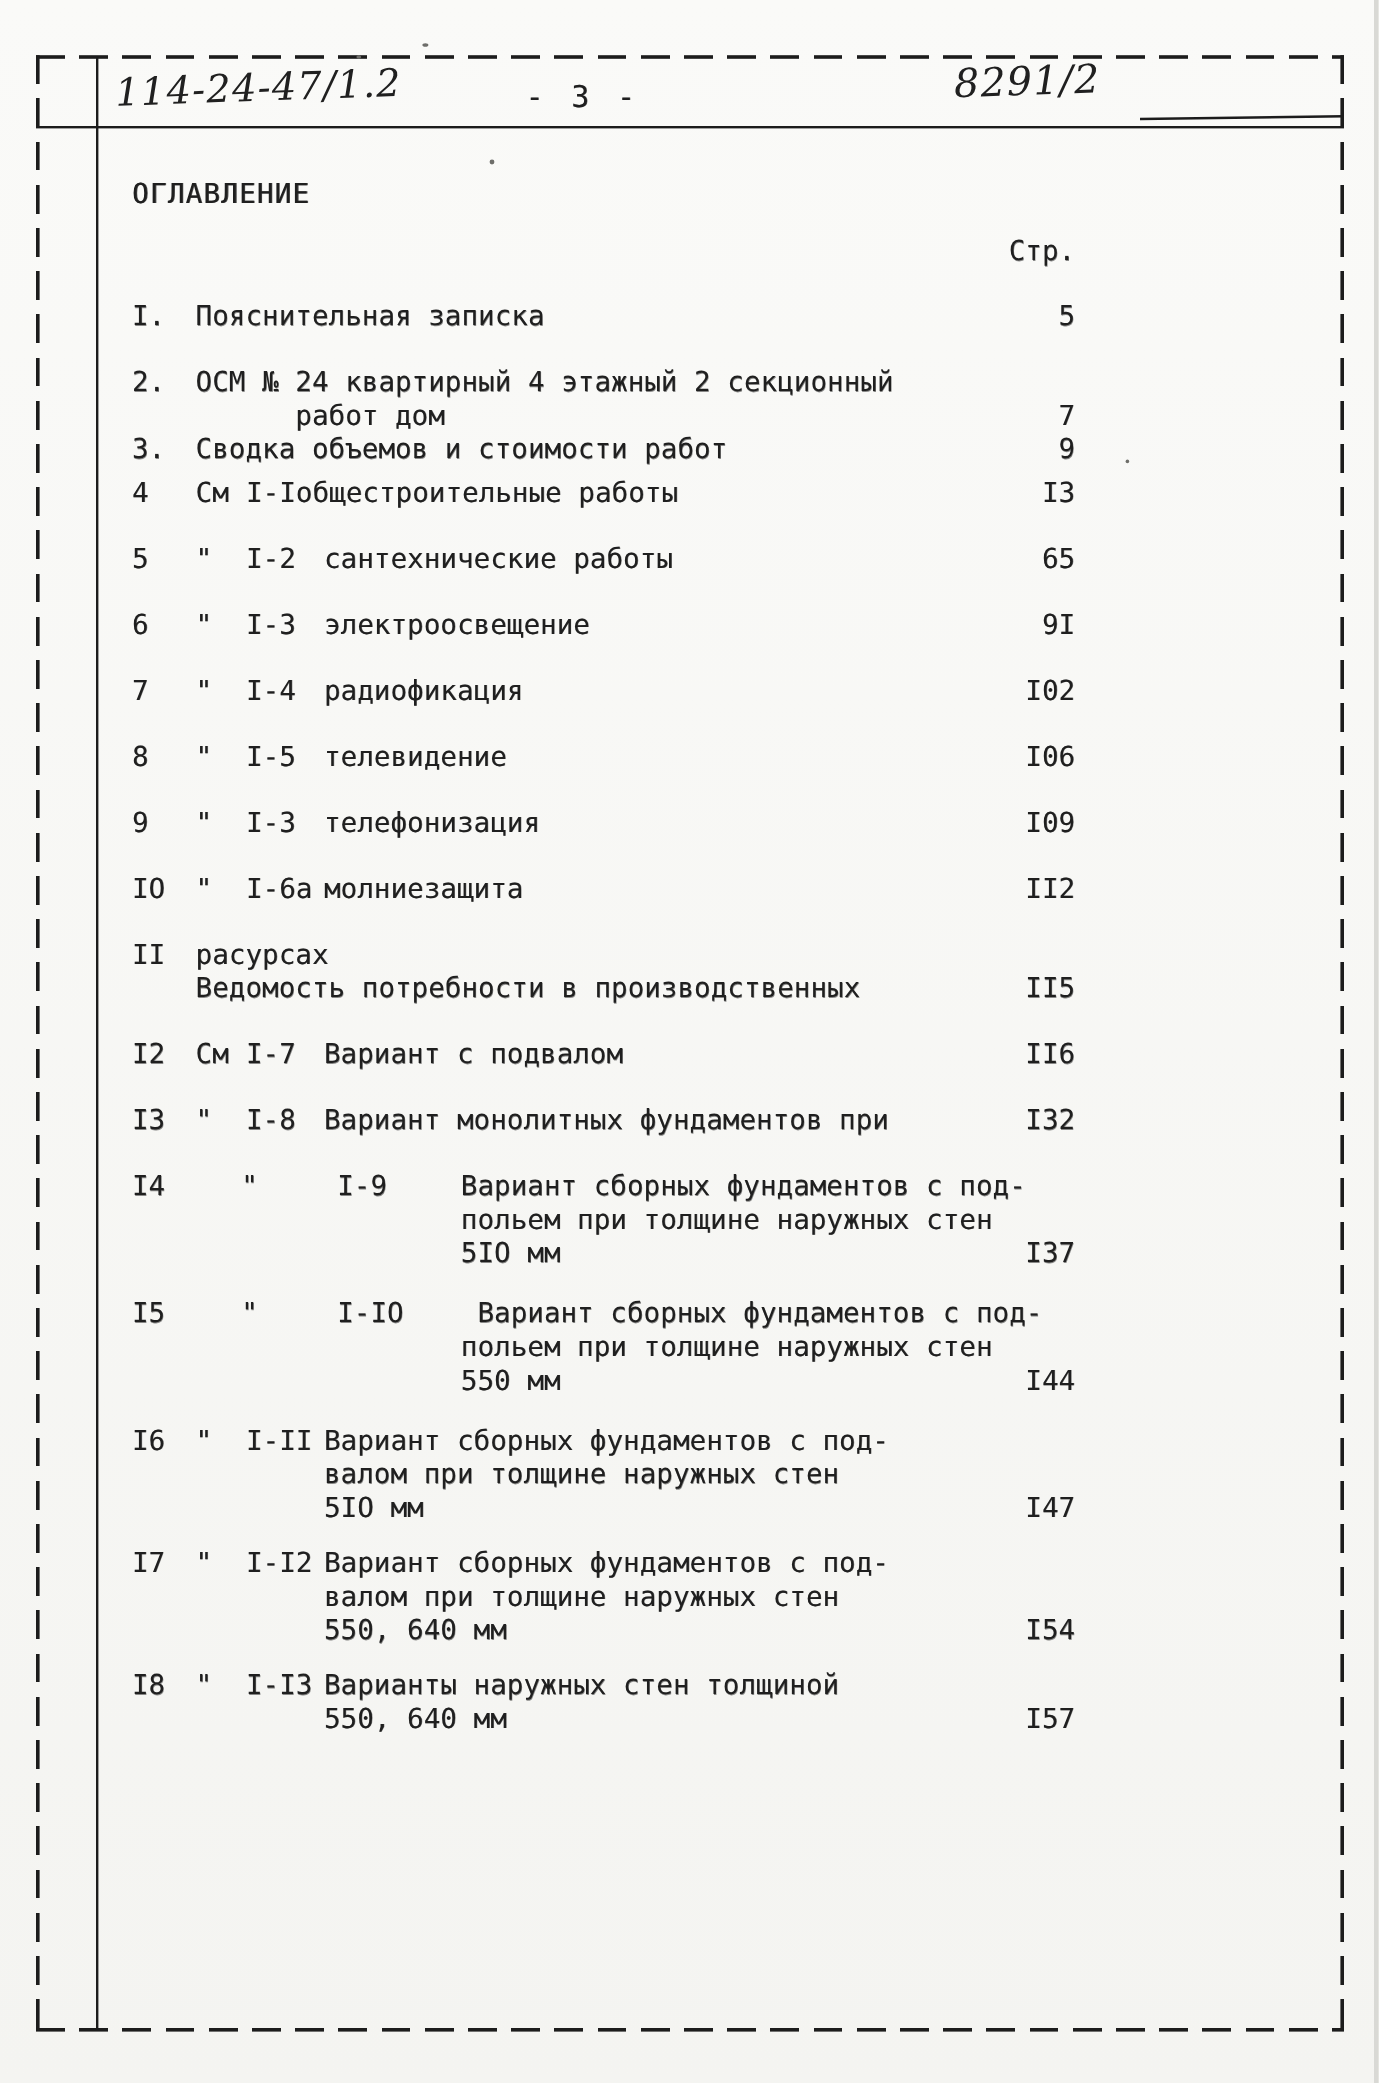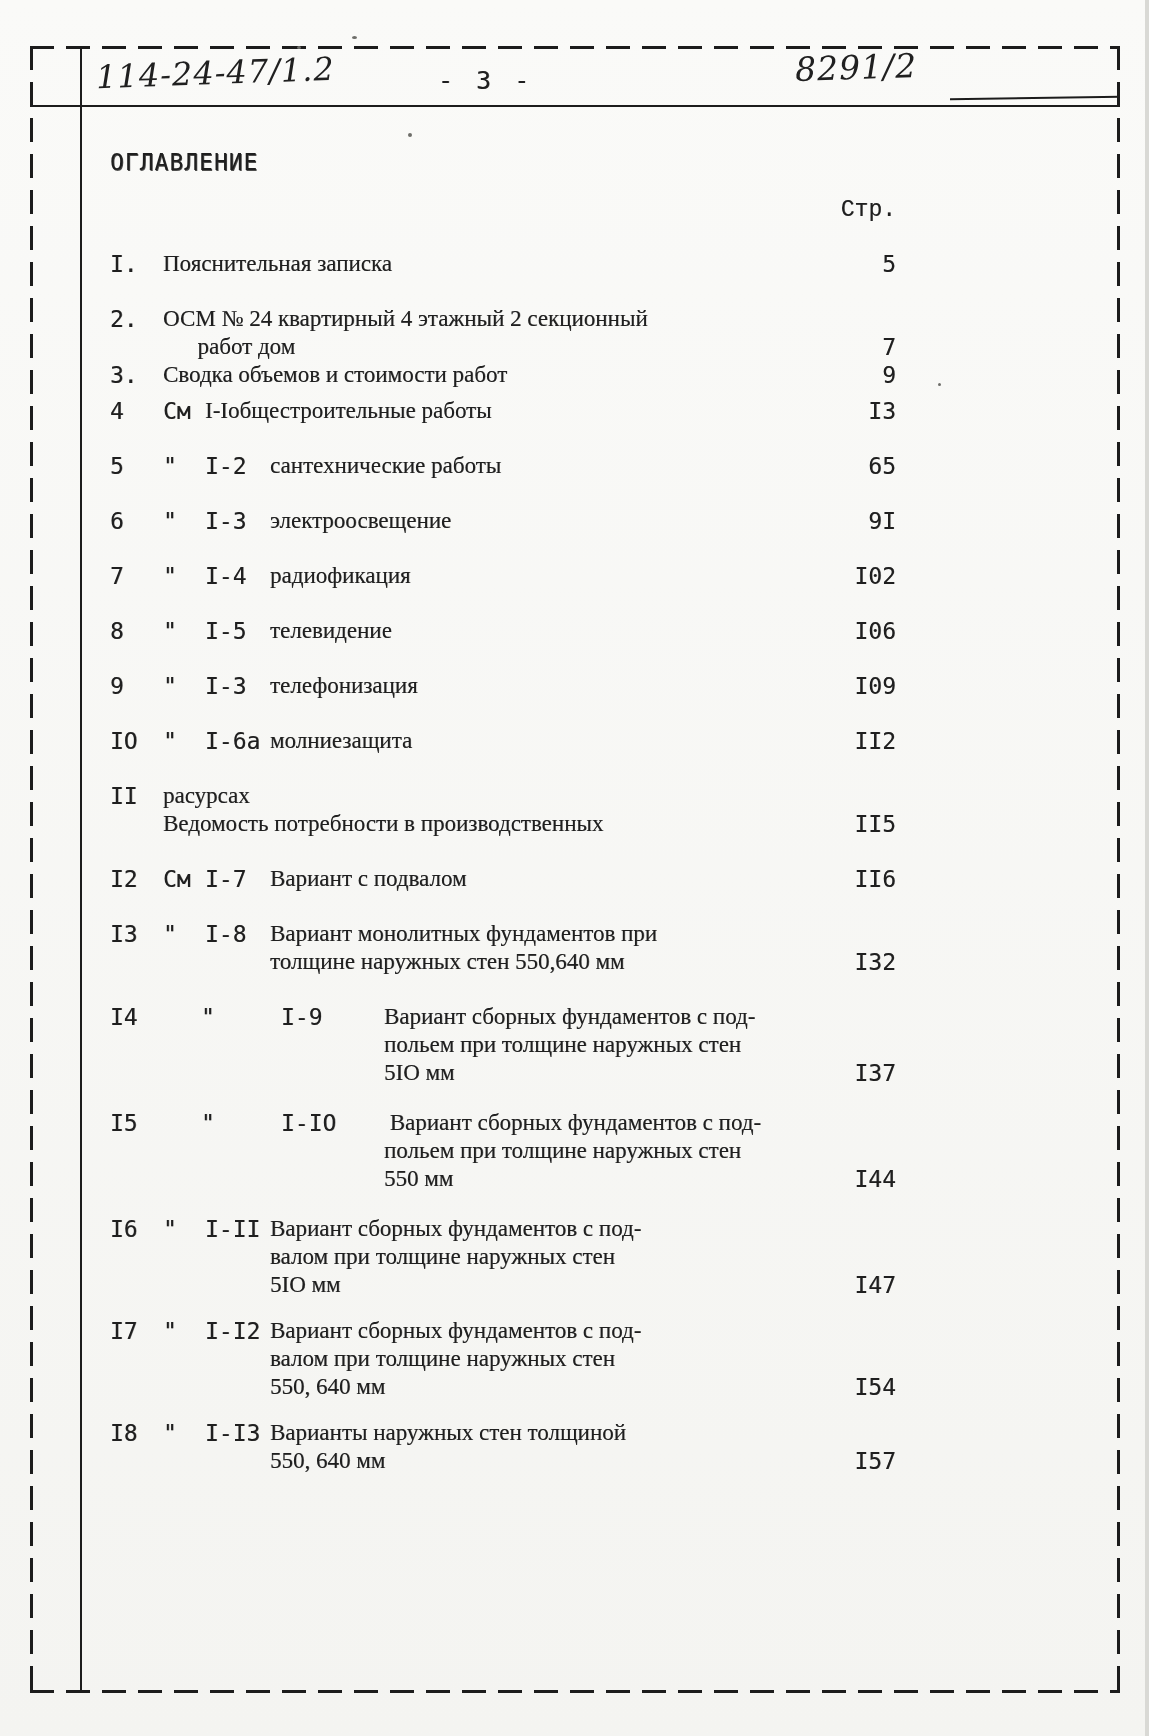--- a/index.html
+++ b/index.html
@@ -81,39 +81,38 @@
   .title {
     text-align: left;
     letter-spacing: 1px;
     margin-bottom: 20px;
     text-shadow: 0.7px 0.5px 0 rgba(20,20,20,0.75);
   }
   .page-col-header {
     text-align: right;
     padding-right: 6px;
     margin-bottom: 26px;
-    font-family: Liberation Mono, monospace;
   }
 
   .toc-row {
     display: flex;
     margin-bottom: 27px;
     white-space: pre;
   }
   .toc-row:nth-child(2)  { margin-bottom: 0px; }
   .toc-row:nth-child(3)  { margin-bottom: 8px; }
   .toc-row:nth-child(14),
   .toc-row:nth-child(15) { margin-bottom: 22px; gap: 38px; }
   .toc-row:nth-child(16),
   .toc-row:nth-child(17) { margin-bottom: 18px; }
 
   .col-num  { flex: none; width: 53px; }
   .col-mark { flex: none; width: 42px; }
   .col-code { flex: none; width: 65px; }
-  .col-text { flex: 1; min-width: 0; font-family: Liberation Serif, serif; }
+  .col-text { flex: 1; min-width: 0; }
   .col-page {
     flex: none;
     width: 90px;
     text-align: right;
     padding-right: 6px;
     align-self: flex-end;
   }
 
   .speck {
     position: absolute;
@@ -159,21 +158,21 @@
         <div class="toc-row"><span class="col-num">3.</span><span class="col-text"><div>Сводка объемов и стоимости работ</div></span><span class="col-page">9</span></div>
         <div class="toc-row"><span class="col-num">4</span><span class="col-mark">См</span><span class="col-text"><div>I-Iобщестроительные работы</div></span><span class="col-page">I3</span></div>
         <div class="toc-row"><span class="col-num">5</span><span class="col-mark">"</span><span class="col-code">I-2</span><span class="col-text"><div>сантехнические работы</div></span><span class="col-page">65</span></div>
         <div class="toc-row"><span class="col-num">6</span><span class="col-mark">"</span><span class="col-code">I-3</span><span class="col-text"><div>электроосвещение</div></span><span class="col-page">9I</span></div>
         <div class="toc-row"><span class="col-num">7</span><span class="col-mark">"</span><span class="col-code">I-4</span><span class="col-text"><div>радиофикация</div></span><span class="col-page">I02</span></div>
         <div class="toc-row"><span class="col-num">8</span><span class="col-mark">"</span><span class="col-code">I-5</span><span class="col-text"><div>телевидение</div></span><span class="col-page">I06</span></div>
         <div class="toc-row"><span class="col-num">9</span><span class="col-mark">"</span><span class="col-code">I-3</span><span class="col-text"><div>телефонизация</div></span><span class="col-page">I09</span></div>
         <div class="toc-row"><span class="col-num">IO</span><span class="col-mark">"</span><span class="col-code">I-6а</span><span class="col-text"><div>молниезащита</div></span><span class="col-page">II2</span></div>
         <div class="toc-row"><span class="col-num">II</span><span class="col-text"><div>расурсах</div><div>Ведомость потребности в производственных</div></span><span class="col-page">II5</span></div>
         <div class="toc-row"><span class="col-num">I2</span><span class="col-mark">См</span><span class="col-code">I-7</span><span class="col-text"><div>Вариант с подвалом</div></span><span class="col-page">II6</span></div>
-        <div class="toc-row"><span class="col-num">I3</span><span class="col-mark">"</span><span class="col-code">I-8</span><span class="col-text"><div>Вариант монолитных фундаментов при</div><div>толщине наружных стен 550,640 мм</div></span><span class="col-page">I32</span></div>
+        <div class="toc-row"><span class="col-num">I3</span><span class="col-mark">"</span><span class="col-code">I-8</span><span class="col-text"><div>Вариант монолитных фундаментов при</div></span><span class="col-page">I32</span></div>
         <div class="toc-row"><span class="col-num">I4</span><span class="col-mark">"</span><span class="col-code">I-9</span><span class="col-text"><div>Вариант сборных фундаментов с под-</div><div>польем при толщине наружных стен</div><div>5IO мм</div></span><span class="col-page">I37</span></div>
         <div class="toc-row"><span class="col-num">I5</span><span class="col-mark">"</span><span class="col-code">I-IO</span><span class="col-text"><div> Вариант сборных фундаментов с под-</div><div>польем при толщине наружных стен</div><div>550 мм</div></span><span class="col-page">I44</span></div>
         <div class="toc-row"><span class="col-num">I6</span><span class="col-mark">"</span><span class="col-code">I-II</span><span class="col-text"><div>Вариант сборных фундаментов с под-</div><div>валом при толщине наружных стен</div><div>5IO мм</div></span><span class="col-page">I47</span></div>
         <div class="toc-row"><span class="col-num">I7</span><span class="col-mark">"</span><span class="col-code">I-I2</span><span class="col-text"><div>Вариант сборных фундаментов с под-</div><div>валом при толщине наружных стен</div><div>550, 640 мм</div></span><span class="col-page">I54</span></div>
         <div class="toc-row"><span class="col-num">I8</span><span class="col-mark">"</span><span class="col-code">I-I3</span><span class="col-text"><div>Варианты наружных стен толщиной</div><div>550, 640 мм</div></span><span class="col-page">I57</span></div>
       </div>
   </div>
 
   <div class="speck speck-1"></div>
   <div class="speck speck-2"></div>

